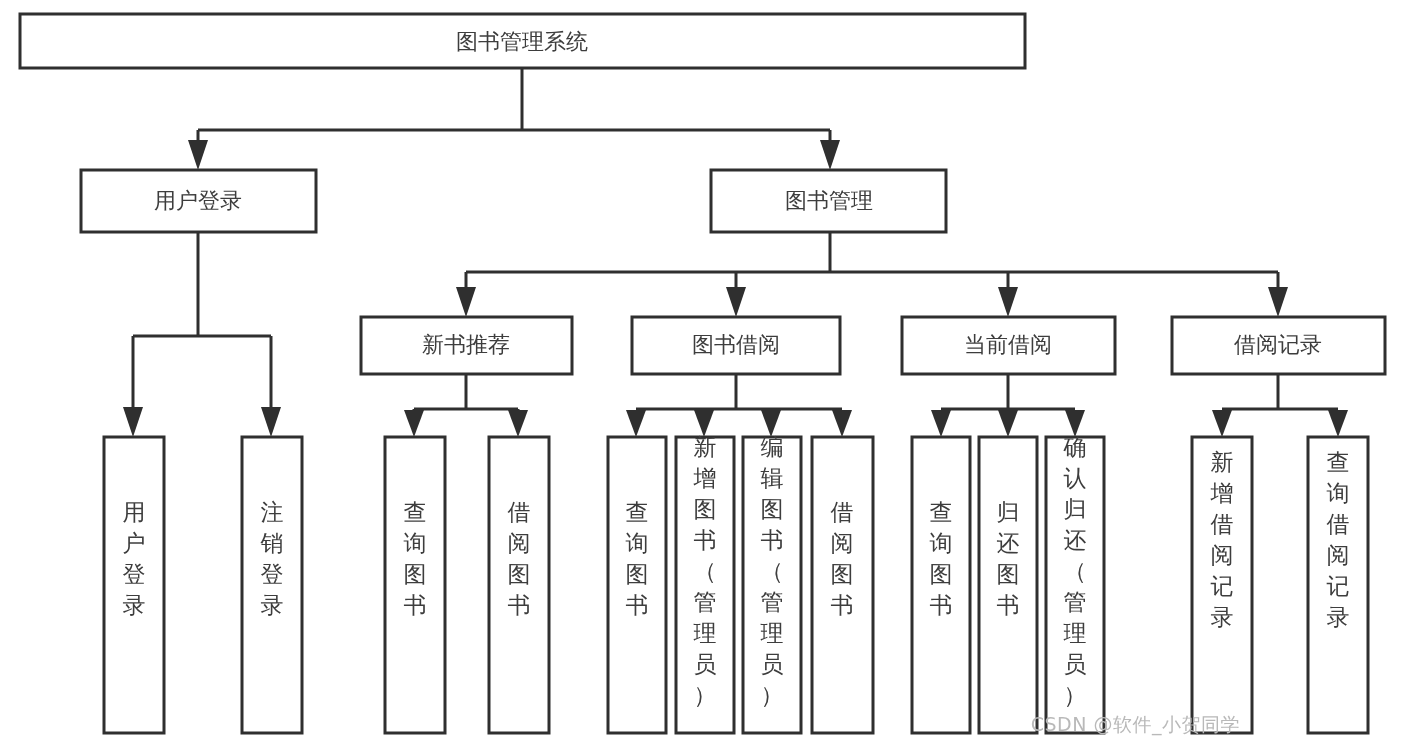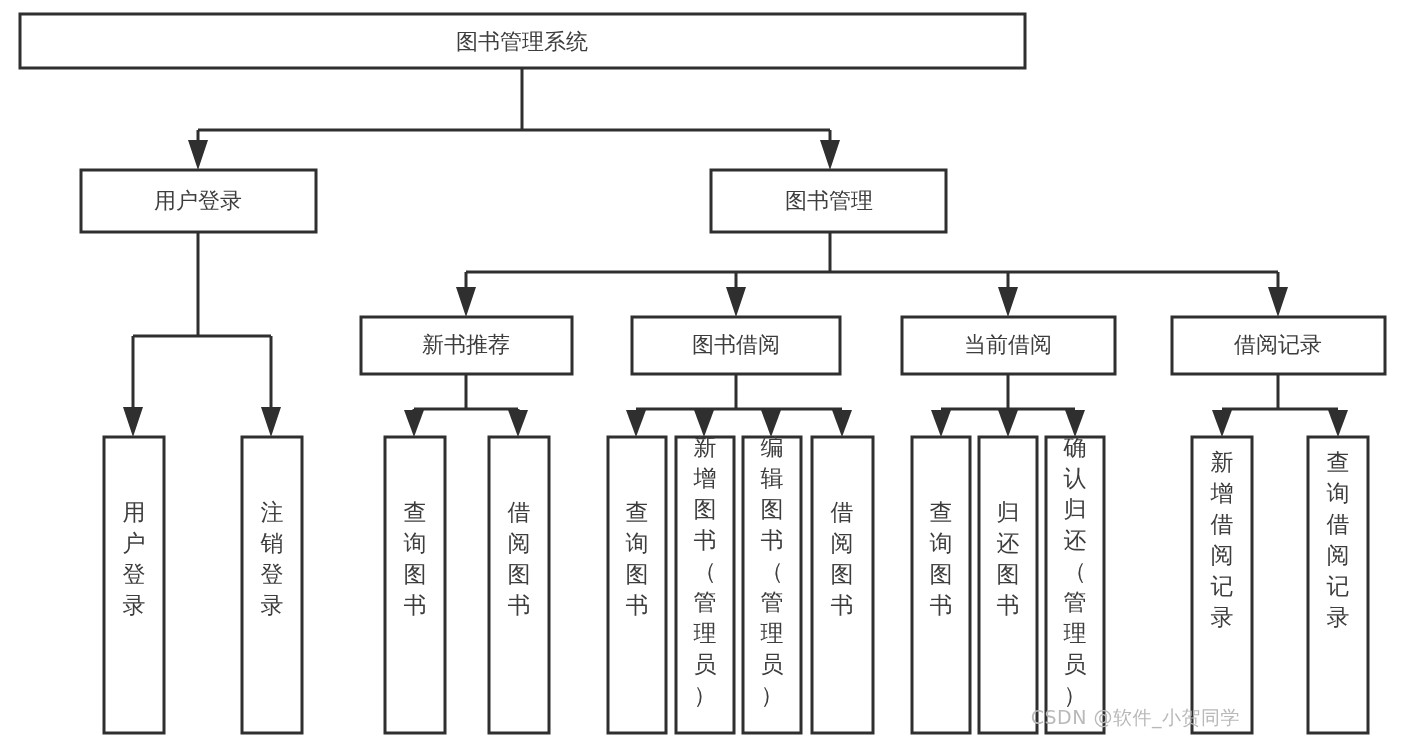--- a/index.html
+++ b/index.html
@@ -22,21 +22,21 @@
     dominant-baseline:middle;
   }
   .node-label-vert{
     fill:#3d3d3d;
     font-family:"DejaVu Sans","Liberation Sans",sans-serif;
     font-size:23px;
     text-anchor:middle;
   }
   .watermark{
     position:absolute;
-    right:8px;bottom:16px;
+    right:8px;bottom:9px;
     color:#b9b9b9;
     font-size:19px;
     font-family:"DejaVu Sans","Liberation Sans",sans-serif;
     letter-spacing:0.5px;
     white-space:nowrap;
     user-select:none;
   }
 </style>
 </head>
 <body>

